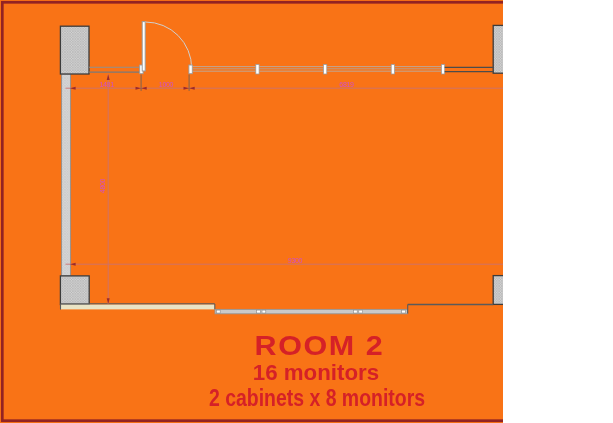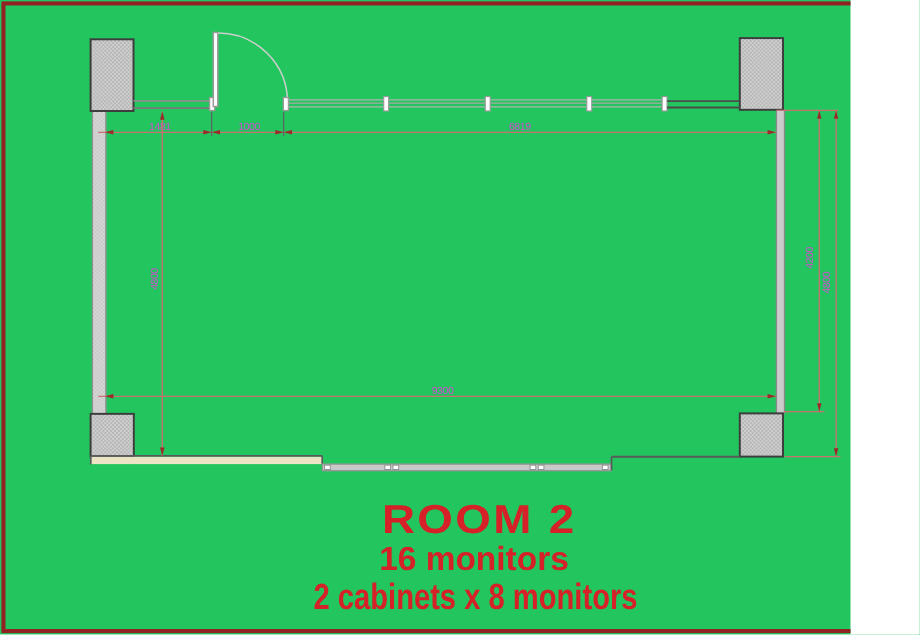--- a/index.html
+++ b/index.html
@@ -1,16 +1,16 @@
 <!DOCTYPE html>
 <html><head>
 <meta charset="utf-8">
 <style>
   html,body{margin:0;padding:0;background:#ffffff;}
-  #page{position:relative;width:567px;height:423px;background:#22c55e;overflow:hidden;
+  #page{position:relative;width:503px;height:423px;background:#f97316;overflow:hidden;
         font-family:"Liberation Sans", sans-serif;text-align:center;}
   svg{position:absolute;left:0;top:0;}
   text{font-family:"Liberation Sans", sans-serif;}
 </style>
 </head>
 <body>
 <div id="page">
 <svg width="613" height="423" viewBox="0 0 613 423">
 <defs>
   <pattern id="hatch" width="2.6" height="2.6" patternUnits="userSpaceOnUse">

